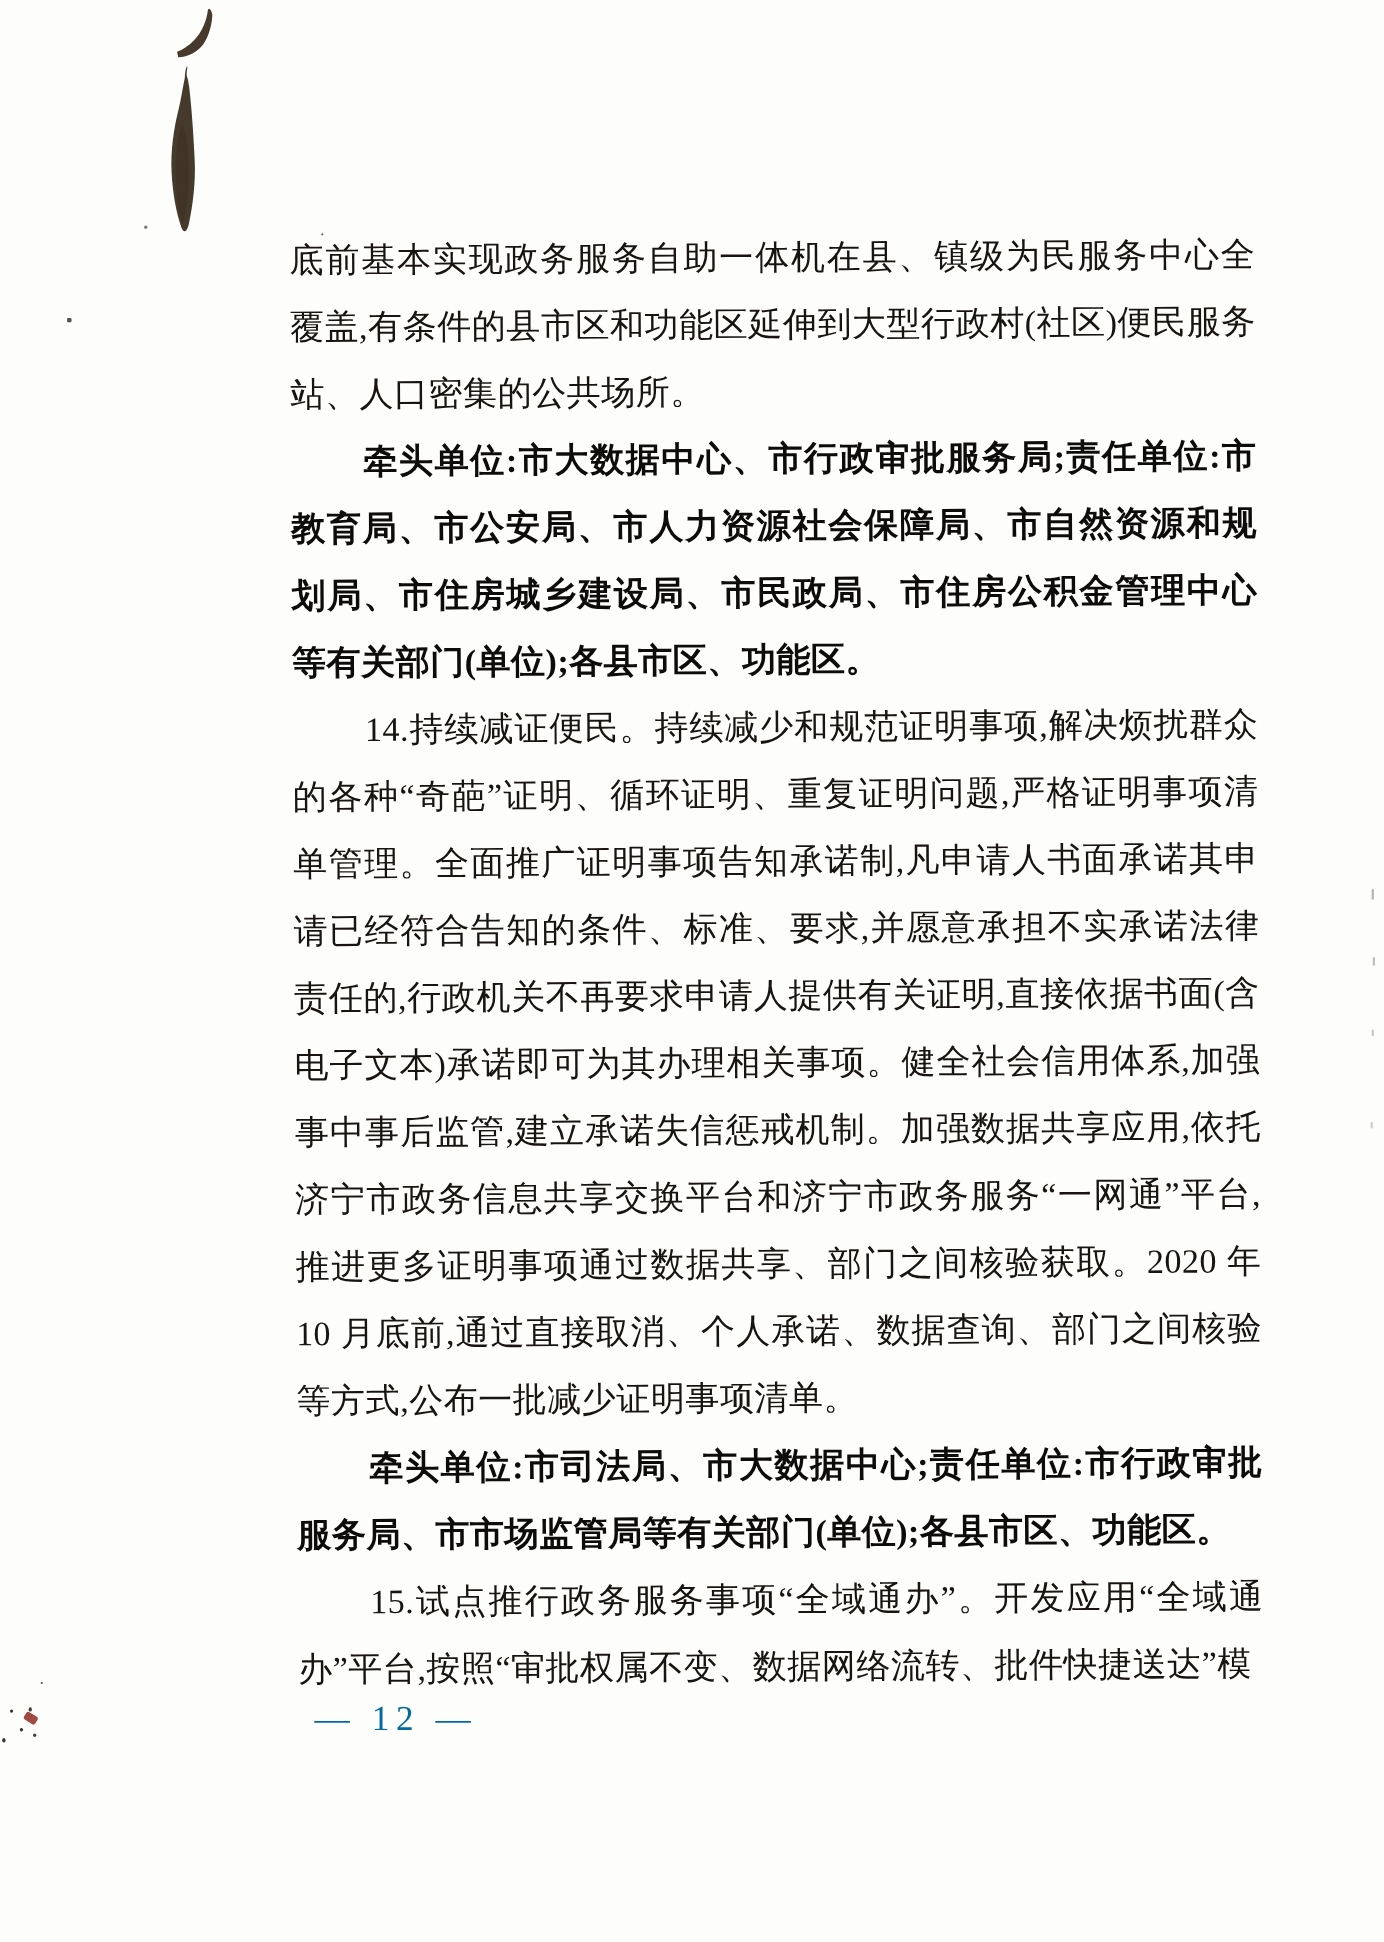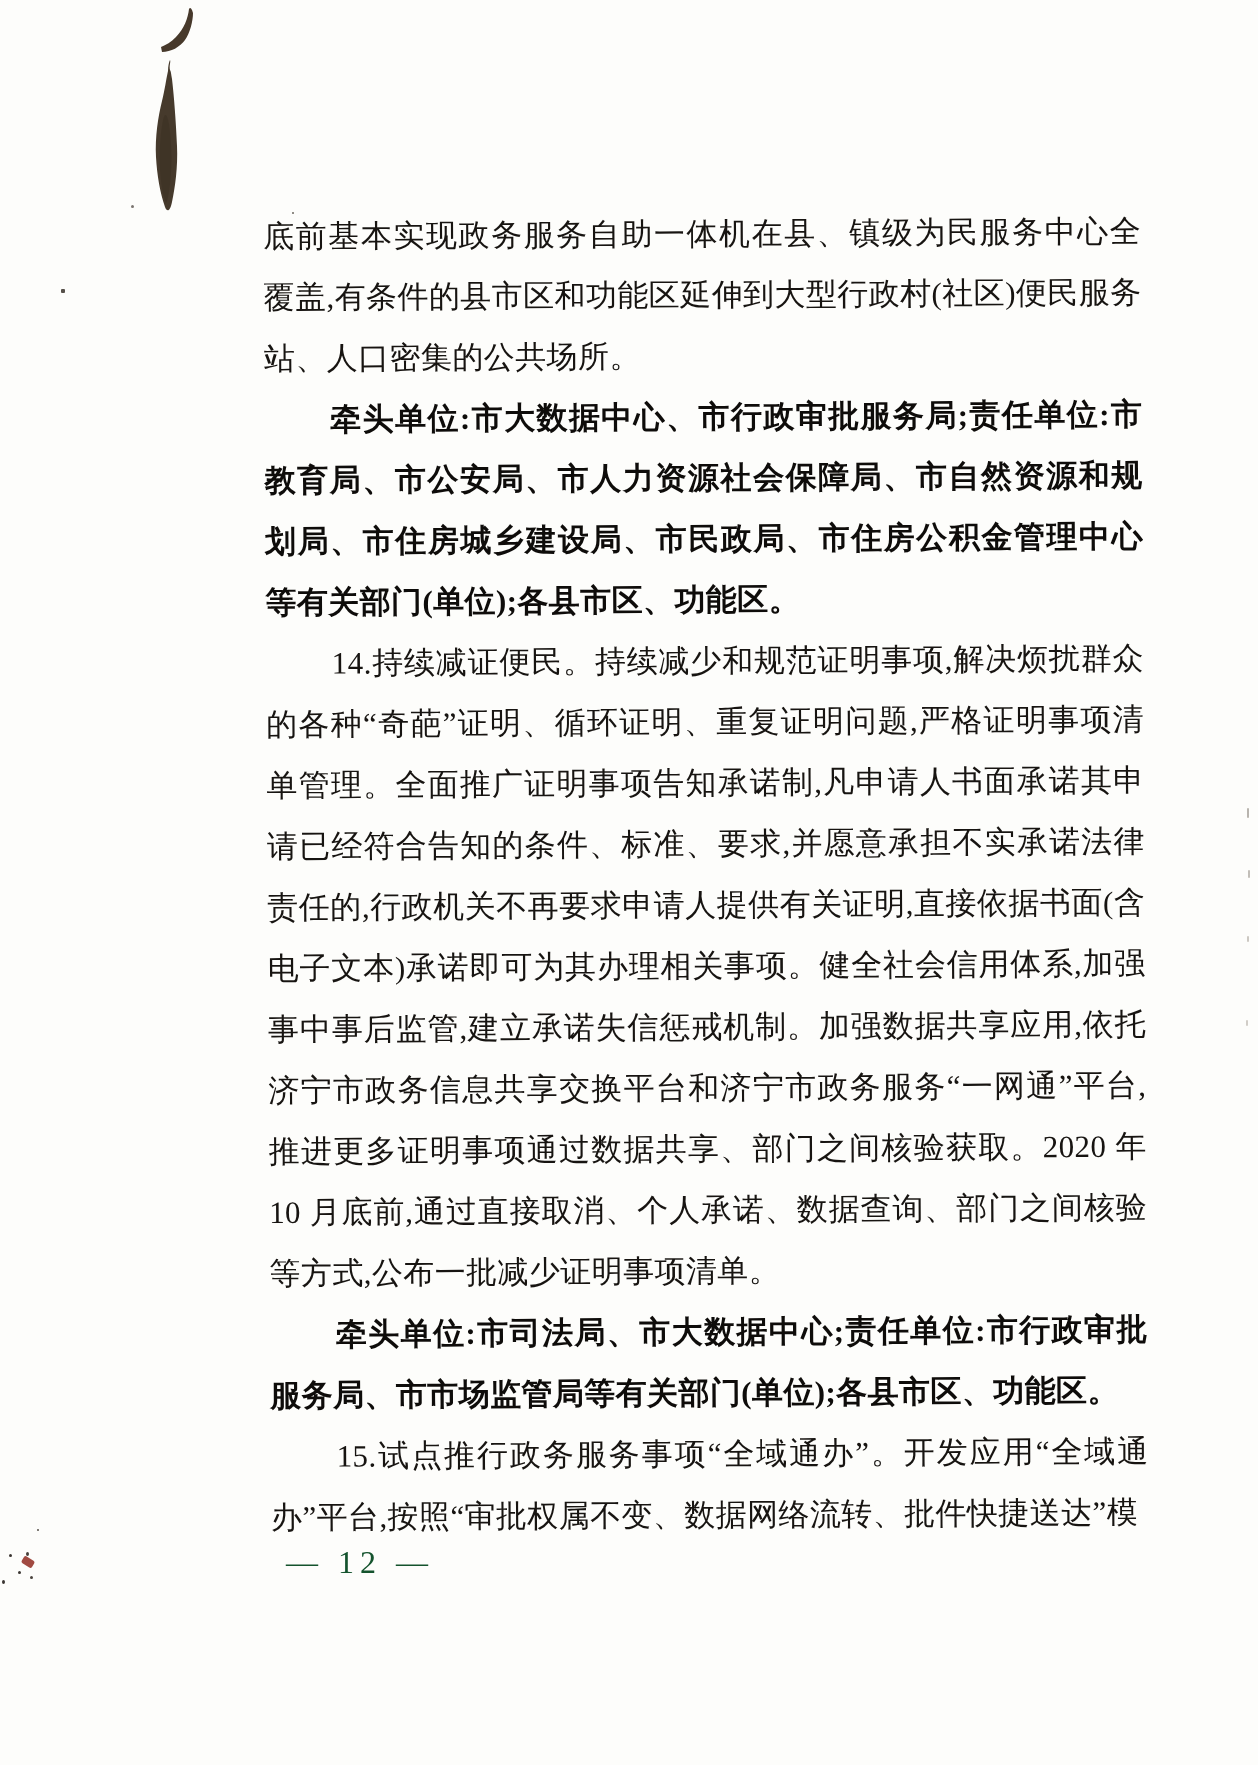--- a/index.html
+++ b/index.html
@@ -31,21 +31,21 @@
     color: #171411;
   }
   .para.indent { text-indent: 66px; }
   .para.bold { font-weight: 700; color: #0e0c0a; }
   .footer {
     position: absolute;
     left: 286px;
     top: 1544px;
     font-size: 32px;
     letter-spacing: 6px;
-    color: #14532d;
+    color: #0369a1;
     font-family: "Liberation Serif", "DejaVu Serif", serif;
   }
   .smudge-svg { position: absolute; left: 130px; top: 0; }
   .speck { position: absolute; border-radius: 1px; }
   .speck.round { border-radius: 50%; }
 </style>
 </head>
 <body>
 
 <div class="page">

